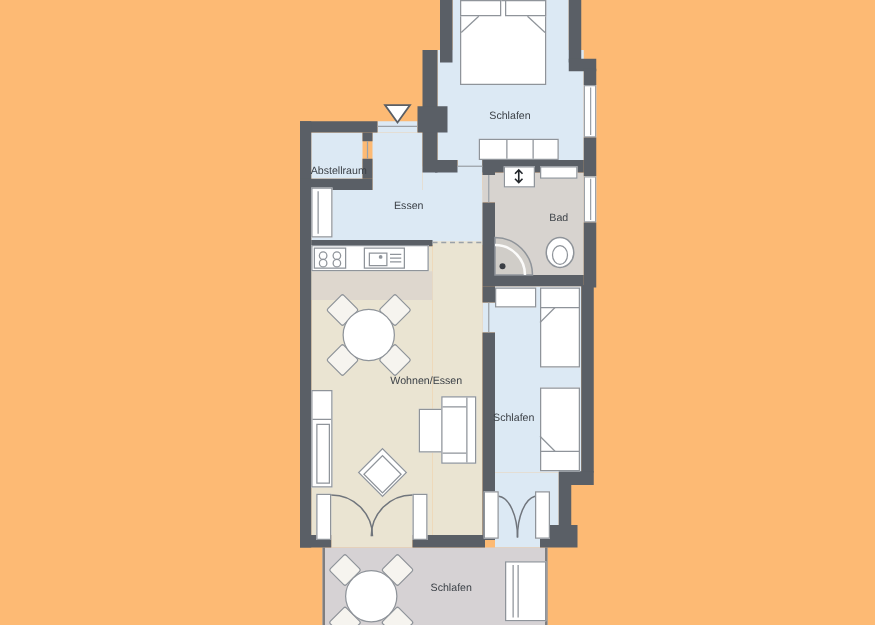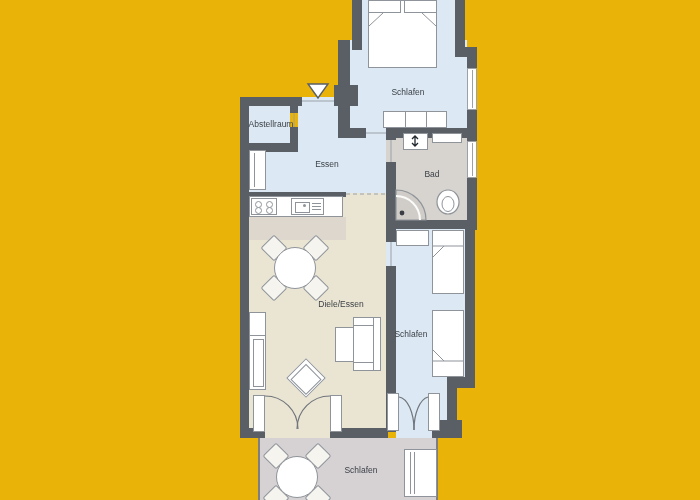--- a/index.html
+++ b/index.html
@@ -1,16 +1,16 @@
 <!DOCTYPE html>
 <html style="--wall: #5a5f66; --room-blue: #dce9f4; --bath-floor: #d7d3cf; --living-floor: #eae4d2; --kitchen-strip: #ded7ce; --terrace-floor: #d6d2d4; --furniture-line: #8f949a; --text: #3c4147;"><head>
 <meta charset="utf-8">
 <style>
   html,body{margin:0;padding:0;background:#fff;}
-  .stage{position:relative;width:700px;height:500px;background:#eab308;overflow:hidden;
+  .stage{position:relative;width:700px;height:500px;background:#fdba74;overflow:hidden;
          font-family:"Liberation Sans",sans-serif;}
   .wall{position:absolute;background:var(--wall);}
   .floor{position:absolute;}
   .blue{background:var(--room-blue);}
   .bath{background:var(--bath-floor);}
   .cream{background:var(--living-floor);}
   .kstrip{background:var(--kitchen-strip);}
   .terr{background:var(--terrace-floor);}
   .tedge{position:absolute;width:2px;background:#7e7e80;}
   .furn{position:absolute;background:#fff;border:1px solid var(--furniture-line);box-sizing:border-box;}
@@ -187,20 +187,20 @@
     <line x1="422" y1="13" x2="436" y2="26" stroke="#8f949a" stroke-width="1"></line>
 
     <line x1="432" y1="246" x2="464" y2="246" stroke="#8f949a" stroke-width="1"></line>
     <line x1="444" y1="246" x2="432" y2="258" stroke="#8f949a" stroke-width="1"></line>
 
     <line x1="432" y1="361" x2="464" y2="361" stroke="#8f949a" stroke-width="1"></line>
     <line x1="432" y1="349" x2="444" y2="361" stroke="#8f949a" stroke-width="1"></line>
   </svg>
 
   <span class="label" style="left:408px;top:92px">Schlafen</span>
-  <span class="label" style="left:271px;top:124px">Abstellraum</span>
+  <span class="label" style="left:271px;top:136px">Abstellraum</span>
   <span class="label" style="left:327px;top:164px">Essen</span>
-  <span class="label" style="left:432px;top:174px">Bad</span>
-  <span class="label" style="left:341px;top:304px">Diele/Essen</span>
+  <span class="label" style="left:447px;top:174px">Bad</span>
+  <span class="label" style="left:341px;top:304px">Wohnen/Essen</span>
   <span class="label" style="left:411px;top:334px">Schlafen</span>
   <span class="label" style="left:361px;top:470px">Schlafen</span>
 
 </div>
 
 </body></html>

